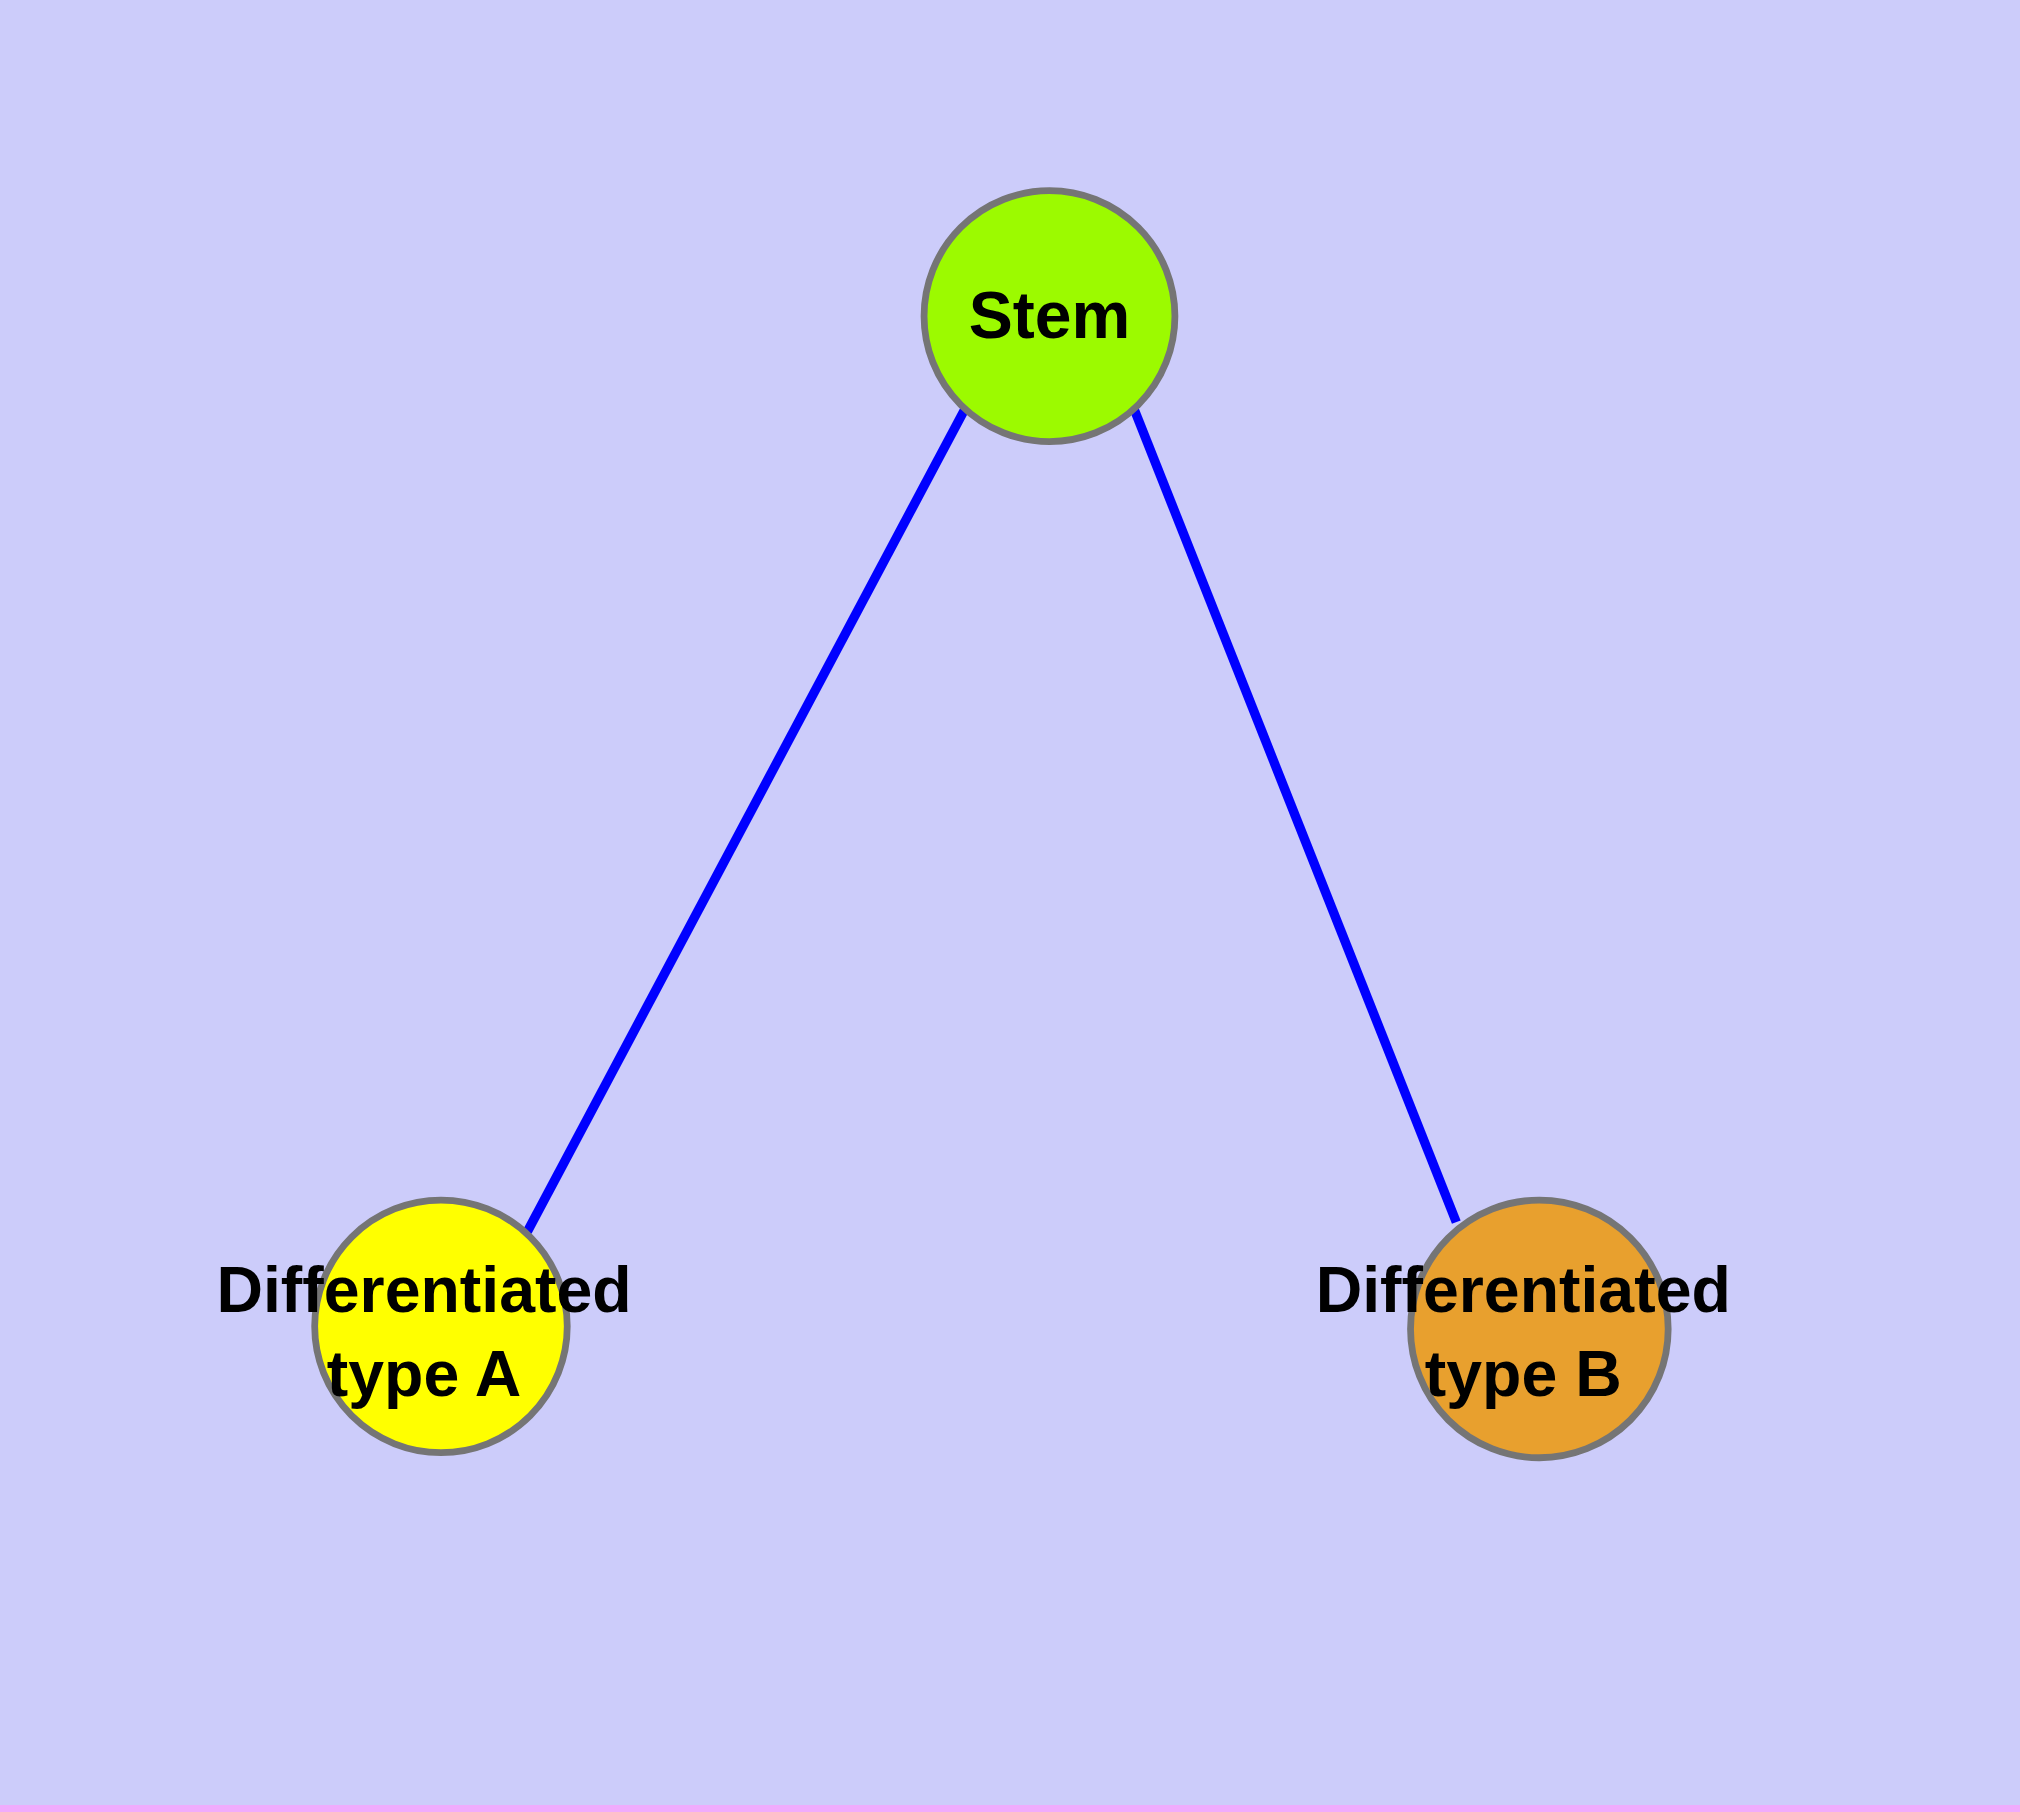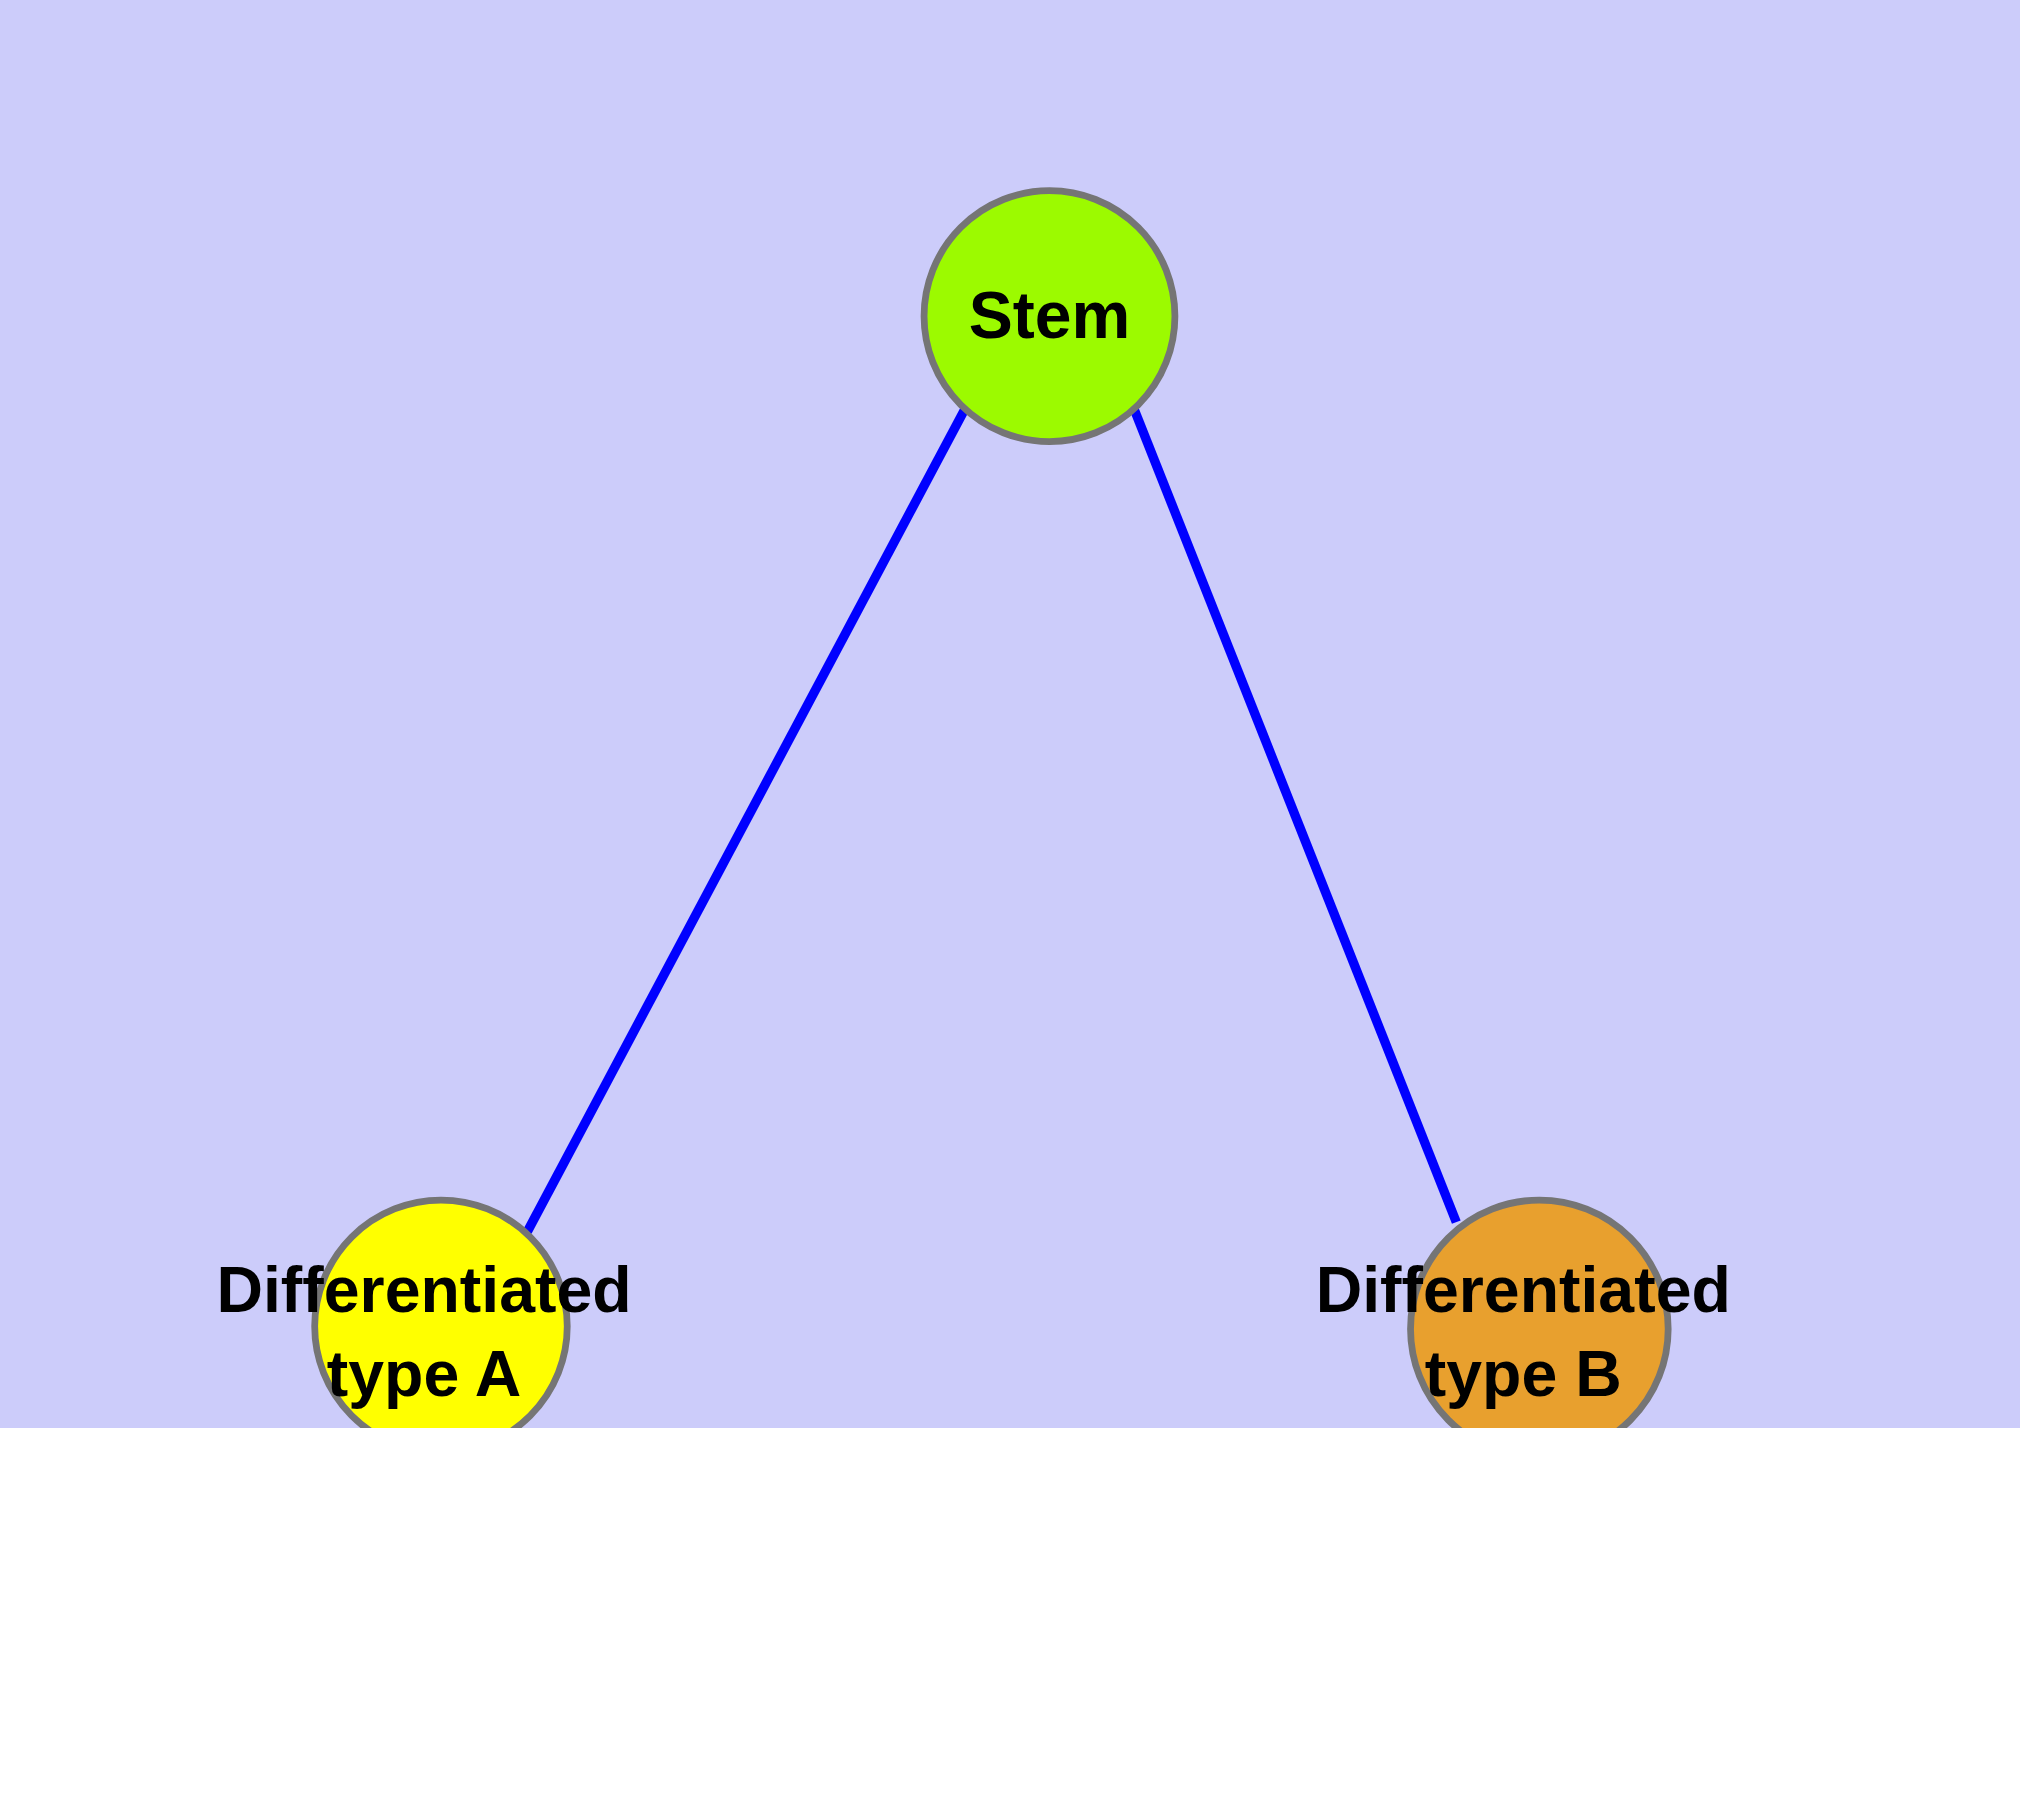--- a/index.html
+++ b/index.html
@@ -7,21 +7,21 @@
     margin: 0;
     padding: 0;
     background: #ffffff;
   }
   body {
     font-family: "Liberation Sans", sans-serif;
   }
   #canvas {
     position: relative;
     width: 2021px;
-    height: 1428px;
+    height: 1812px;
     background: #f0abfc;
     overflow: hidden;
   }
   #plot-area {
     position: absolute;
     left: 0;
     top: 0;
     width: 2021px;
     height: 1805px;
     background: #ccccfa;

